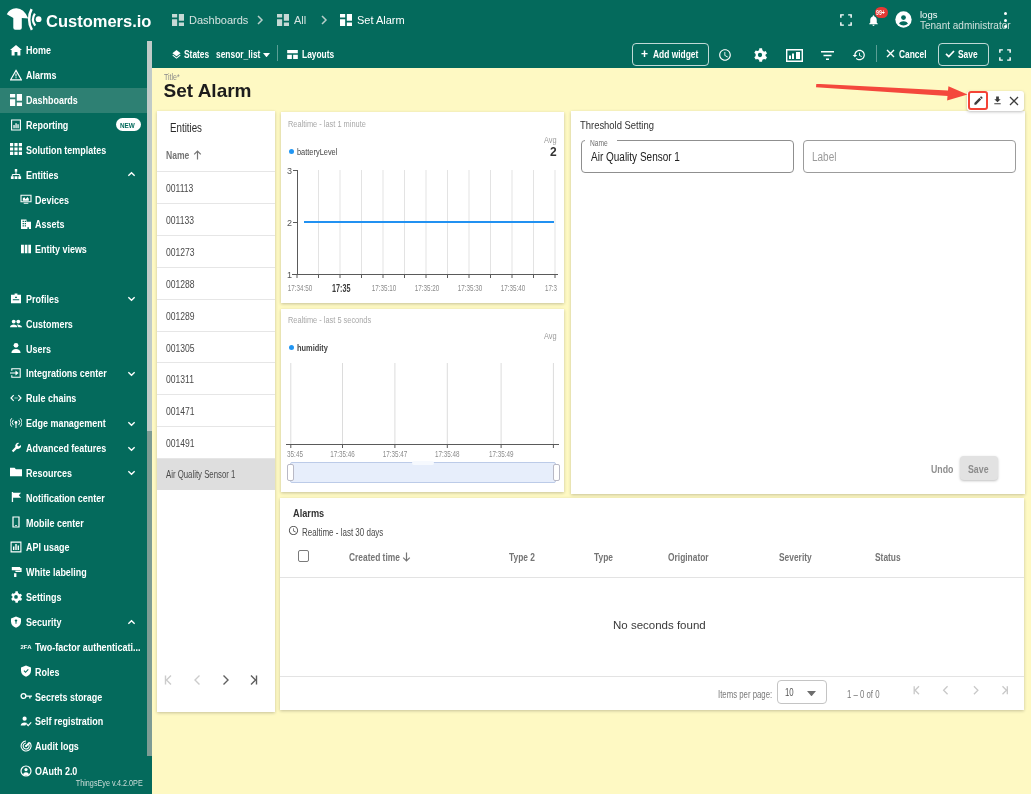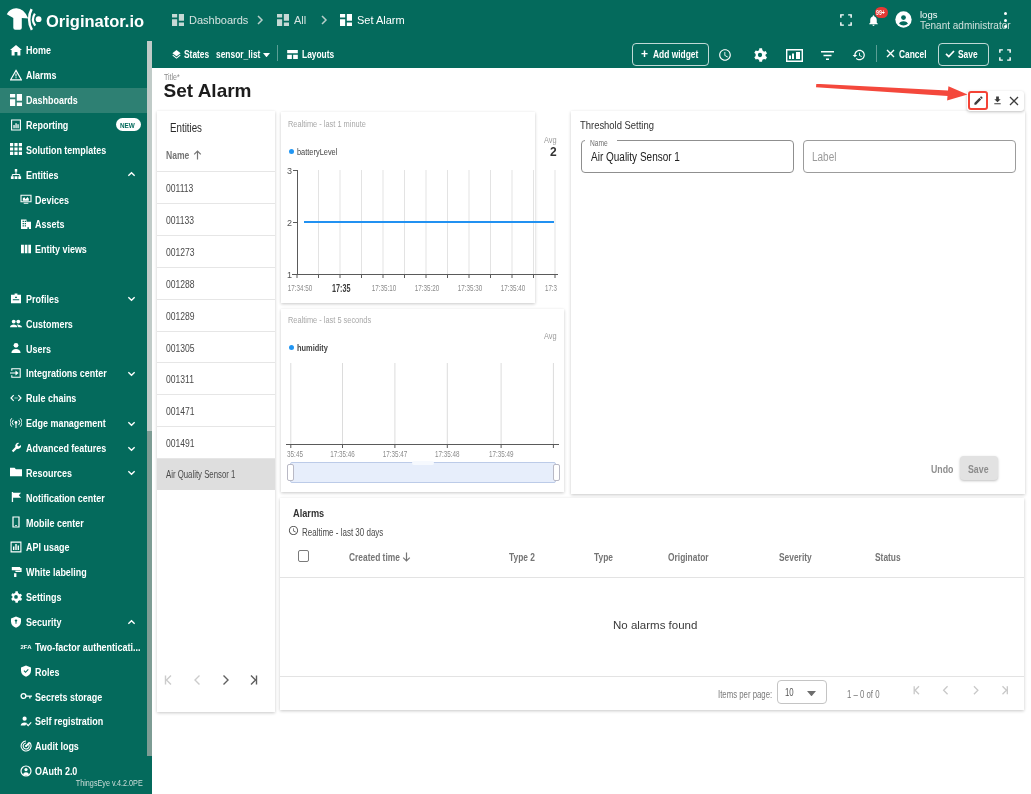--- a/index.html
+++ b/index.html
@@ -2,21 +2,21 @@
 <html><head>
 <meta charset="utf-8">
 <style>
   * { margin:0; padding:0; box-sizing:border-box; }
   html,body { width:1031px; height:794px; overflow:hidden; }
   body { font-family:"Liberation Sans", sans-serif; position:relative; background:#ededed; }
   .abs { position:absolute; }
   #header { position:absolute; left:0; top:0; width:1031px; height:41px; background:#046a5c; z-index:30; }
   #sidebar { position:absolute; left:0; top:41px; width:152px; height:753px; background:#046a5c; z-index:20; overflow:hidden; }
   #toolbar { position:absolute; left:152px; top:41px; width:879px; height:27px; background:#046a5c; z-index:20; }
-  #main { position:absolute; left:152px; top:68px; width:879px; height:726px; background:#ffffff; }
+  #main { position:absolute; left:152px; top:68px; width:879px; height:726px; background:#fef9c3; }
   .white { color:#fff; }
   .cx { transform:scaleX(0.78); transform-origin:0 0; white-space:nowrap; }
   .cx8 { transform:scaleX(0.8); transform-origin:0 0; white-space:nowrap; }
   .mi { position:absolute; left:0; width:147px; height:25px; color:#fff; }
   .mi .ic { position:absolute; left:10px; top:6px; }
   .mi .lb { position:absolute; left:26px; top:6.5px; font-size:11.5px; font-weight:700; transform:scaleX(0.78); transform-origin:0 0; white-space:nowrap; }
   .mi.sub .ic { left:20px; }
   .mi.sub .lb { left:35px; }
   .mi .chev { position:absolute; right:11px; top:8px; }
   .mi.active { background:#2e8073; }
@@ -25,21 +25,21 @@
 </style>
 </head>
 <body>
 <div id="header">
   <svg class="abs" style="left:6px;top:8px" width="36" height="23" viewBox="0 0 36 23">
     <path d="M0.8 6.3 Q3.5 0.8 10 0.3 Q17.5 -0.2 22.3 10.4 L15.8 10 L15.8 19.8 Q15.8 21.7 13.9 21.7 L9.3 21.7 Q7.3 21.7 7.3 19.8 L7.3 10 z" fill="#fff"></path>
     <path d="M25.6 1.2 C22.3 7 22.3 16 25.9 21.8" stroke="#fff" stroke-width="2.5" fill="none"></path>
     <path d="M28.9 5.6 C26.4 9.3 26.4 13.9 29.2 17.7" stroke="#fff" stroke-width="2.2" fill="none"></path>
     <circle cx="32.6" cy="11.2" r="2.9" fill="#fff"></circle>
   </svg>
-<div class="abs white" style="left:46px;top:12px;font-size:16.5px;font-weight:700">Originator.io</div>
+<div class="abs white" style="left:46px;top:12px;font-size:16.5px;font-weight:700">Customers.io</div>
 <svg class="abs" style="left:172px;top:14px" width="12" height="12" viewBox="0 0 13 13">
       <path fill="#c6d9d5" d="M0 0h5.6v3.7H0z M7.4 0H13v7.4H7.4z M0 5.6h5.6V13H0z M7.4 9.3H13V13H7.4z"></path>
     </svg>
 <div class="abs" style="left:189px;top:14px;font-size:11px;color:#d5e3e0">Dashboards</div>
 <svg class="abs" style="left:256px;top:15px" width="8" height="10" viewBox="0 0 8 10">
       <path fill="none" stroke="#b9cfca" stroke-width="1.5" d="m2 1 4 4-4 4"></path>
     </svg>
 <svg class="abs" style="left:277px;top:14px" width="12" height="12" viewBox="0 0 13 13">
       <path fill="#c6d9d5" d="M0 0h5.6v3.7H0z M7.4 0H13v7.4H7.4z M0 5.6h5.6V13H0z M7.4 9.3H13V13H7.4z"></path>
     </svg>
@@ -382,21 +382,21 @@
 <svg class="abs" style="left:35px;top:563px" width="12" height="12" viewBox="0 0 12 12">
         <path fill="none" stroke="#cccccc" stroke-width="1.4" d="M7.5 1.5 3 6l4.5 4.5"></path>
       </svg>
 <svg class="abs" style="left:62px;top:563px" width="12" height="12" viewBox="0 0 12 12">
         <path fill="none" stroke="#5f5f5f" stroke-width="1.4" d="M4.5 1.5 9 6l-4.5 4.5"></path>
       </svg>
 <svg class="abs" style="left:90px;top:563px" width="12" height="12" viewBox="0 0 12 12">
         <path fill="none" stroke="#5f5f5f" stroke-width="1.4" d="M4 1.5 8.5 6 4 10.5 M9.5 1.5v9"></path>
       </svg>
 </div>
-<div class="card" style="left:129px;top:44px;width:254px;height:191px">
+<div class="card" style="left:129px;top:44px;width:283px;height:191px">
 <div class="abs cx" style="left:7px;top:6px;font-size:9.5px;color:#a8a8a8">Realtime - last 1 minute</div>
 <div class="abs cx" style="left:263px;top:22px;font-size:9.5px;color:#9b9b9b">Avg</div>
 <div class="abs" style="left:8px;top:37px;width:5px;height:5px;border-radius:50%;background:#2196f3"></div>
 <div class="abs cx" style="left:16px;top:34px;font-size:9.5px;color:#454545">batteryLevel</div>
 <div class="abs" style="left:269px;top:33px;font-size:12px;font-weight:700;color:#333">2</div>
 <svg class="abs" style="left:0;top:45px" width="283" height="146" viewBox="0 0 283 146">
         <line x1="37.5" y1="13" x2="37.5" y2="117" stroke="#e3e3e3" stroke-width="1"></line>
         <line x1="59.0" y1="13" x2="59.0" y2="117" stroke="#e3e3e3" stroke-width="1"></line>
         <line x1="80.5" y1="13" x2="80.5" y2="117" stroke="#e3e3e3" stroke-width="1"></line>
         <line x1="102.0" y1="13" x2="102.0" y2="117" stroke="#e3e3e3" stroke-width="1"></line>
@@ -489,21 +489,21 @@
 <div class="abs cx8" style="left:68.5px;top:52.5px;font-size:10.5px;color:#757575;font-weight:700">Created time</div>
 <div class="abs cx8" style="left:229px;top:52.5px;font-size:10.5px;color:#757575;font-weight:700">Type 2</div>
 <div class="abs cx8" style="left:314px;top:52.5px;font-size:10.5px;color:#757575;font-weight:700">Type</div>
 <div class="abs cx8" style="left:388px;top:52.5px;font-size:10.5px;color:#757575;font-weight:700">Originator</div>
 <div class="abs cx8" style="left:498.5px;top:52.5px;font-size:10.5px;color:#757575;font-weight:700">Severity</div>
 <div class="abs cx8" style="left:594.5px;top:52.5px;font-size:10.5px;color:#757575;font-weight:700">Status</div>
 <svg class="abs" style="left:122px;top:53.5px" width="9" height="10" viewBox="0 0 9 10">
         <path fill="none" stroke="#757575" stroke-width="1.2" d="M4.5.5V9 M1.2 5.7 4.5 9 7.8 5.7"></path>
       </svg>
 <div class="abs" style="left:0;top:79px;width:744px;height:1px;background:#e3e3e3"></div>
-<div class="abs" style="left:333px;top:121px;font-size:11.5px;color:#3a3a3a">No alarms found</div>
+<div class="abs" style="left:333px;top:121px;font-size:11.5px;color:#3a3a3a">No seconds found</div>
 <div class="abs" style="left:0;top:178px;width:744px;height:1px;background:#e3e3e3"></div>
 <div class="abs cx" style="left:437.5px;top:190.5px;font-size:10px;color:#7a7a7a">Items per page:</div>
 <div class="abs" style="left:496.5px;top:181.5px;width:50px;height:24px;border:1px solid #c4c4c4;border-radius:4px"></div>
 <div class="abs cx" style="left:505px;top:189px;font-size:10px;color:#555">10</div>
 <svg class="abs" style="left:527px;top:192.5px" width="9" height="5.5" viewBox="0 0 9 5.5">
         <path fill="#6d6d6d" d="M0 0h9L4.5 5.3z"></path>
       </svg>
 <div class="abs cx" style="left:566.5px;top:190.5px;font-size:10px;color:#7a7a7a">1 – 0 of 0</div>
 <svg class="abs" style="left:632px;top:187px" width="10.5" height="10.5" viewBox="0 0 12 12">
         <path fill="none" stroke="#c9c9c9" stroke-width="1.5" d="M8 1.5 3.5 6 8 10.5 M2.5 1.5v9"></path>

